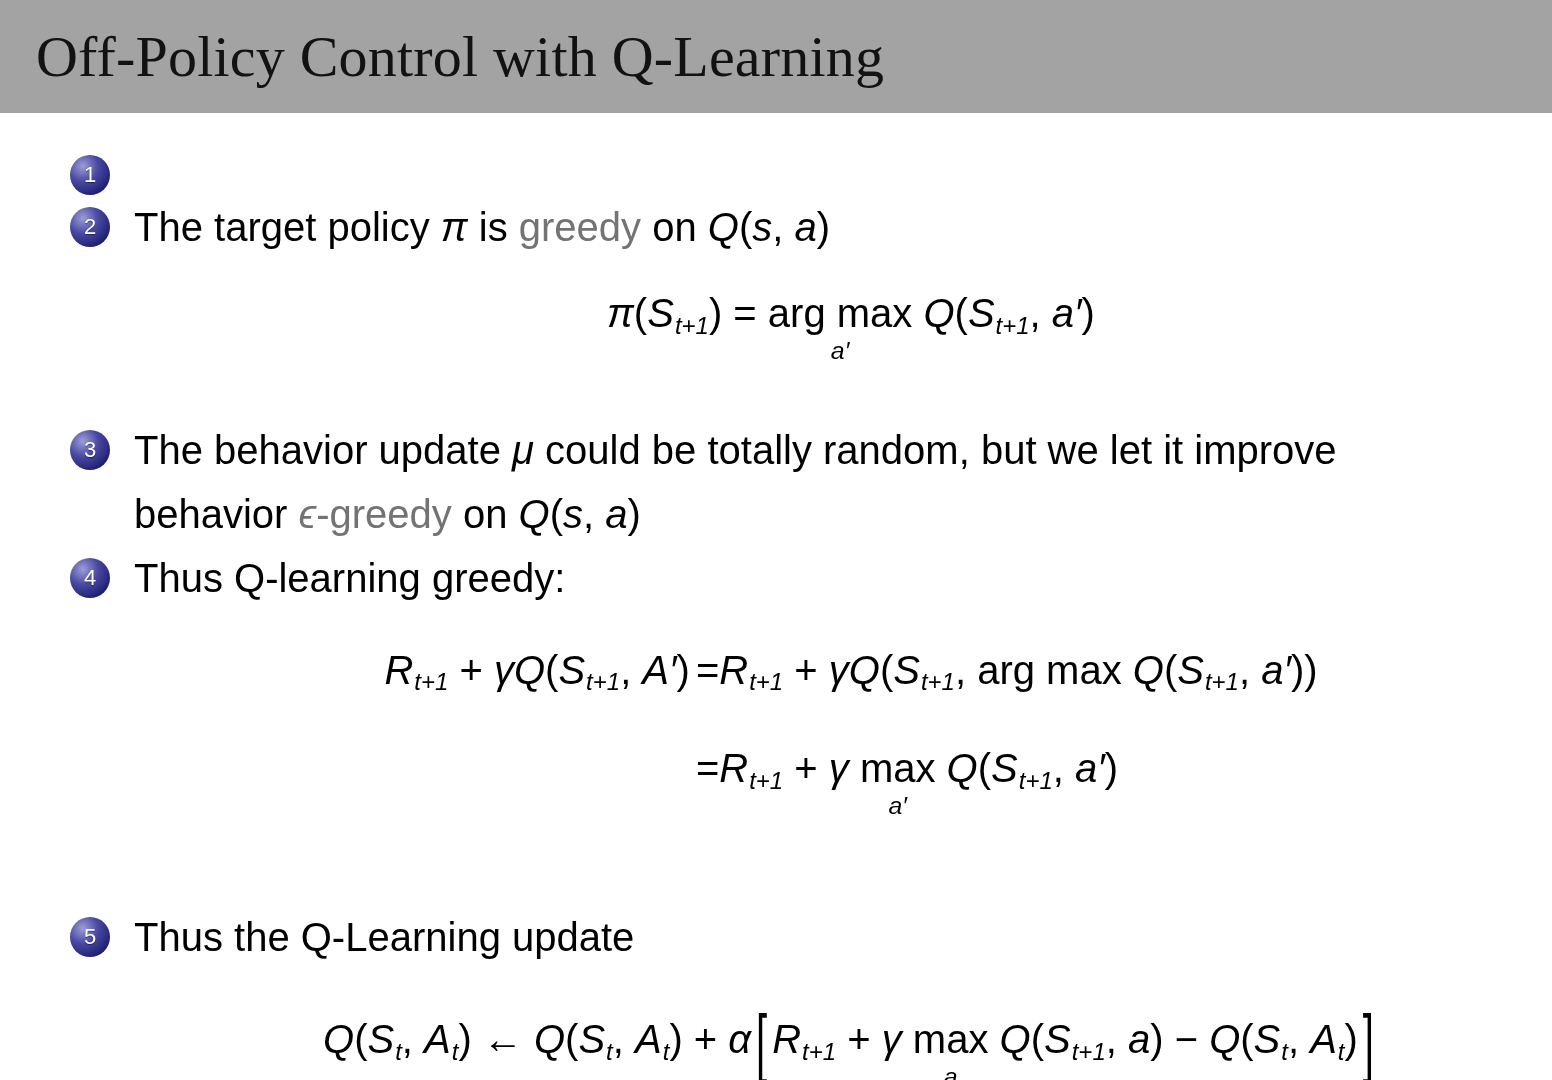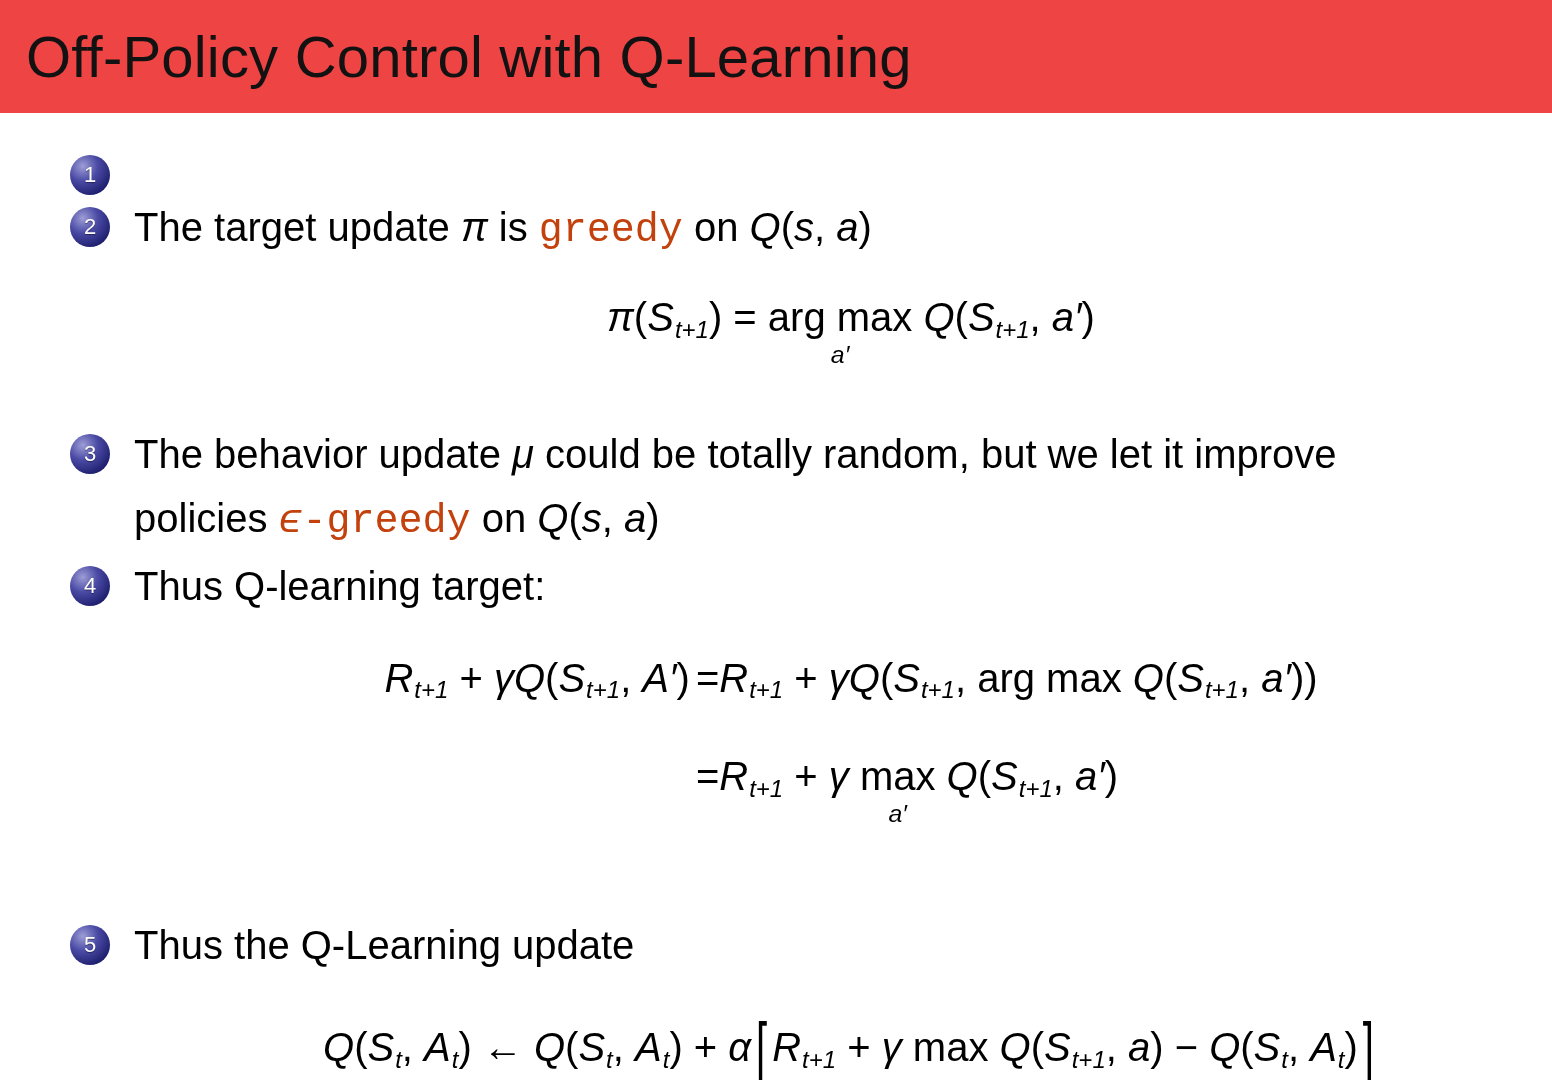--- a/index.html
+++ b/index.html
@@ -5,39 +5,39 @@
   html,body{margin:0;padding:0;}
   body{
     width:1552px;height:1080px;overflow:hidden;
     background:#ffffff;color:#000;
     font-family:"Liberation Sans","DejaVu Sans",sans-serif;
   }
   .slide{position:relative;width:1552px;height:1080px;background:#ffffff;}
 
   
   .titlebar{
-    height:113px;background:#ef4444;
-    display:flex;align-items:center;padding-left:26px;box-sizing:border-box;
+    height:113px;background:#a3a3a3;
+    display:flex;align-items:center;padding-left:36px;box-sizing:border-box;font-family:Liberation Serif, serif;
   }
   .title{font-size:58px;color:#121212;letter-spacing:.2px;}
 
   
   .content{padding:30px 30px 0 70px;box-sizing:border-box;}
 
   .item{display:flex;gap:24px;align-items:flex-start;}
   .bullet{
     width:40px;height:40px;border-radius:50%;flex:none;margin-top:12px;
     background:radial-gradient(circle at 32% 28%,#9d9dd6 0%,#4a4aa5 38%,#1e1e6e 78%,#10104a 100%);
     color:#fff;font-size:22px;display:flex;align-items:center;justify-content:center;
     text-shadow:0 1px 1px rgba(0,0,0,.45);
   }
   .lines{font-size:40px;line-height:64px;}
   .line{white-space:nowrap;}
 
-  .red{color:#c2410c;font-family:Liberation Mono, monospace;}
+  .red{color:#737373;}
   .it{font-style:italic;}
 
   
   .mathblock{
     display:flex;justify-content:center;padding-left:110px;
     font-size:40px;line-height:56px;
   }
   .math{white-space:nowrap;}
   .msub{font-size:60%;font-style:italic;vertical-align:-0.28em;margin-left:1px;}
   .munder{display:inline-block;position:relative;}
@@ -70,40 +70,40 @@
 
   <div class="content">
 
     <div class="item">
       <span class="bullet">1</span>
     </div>
 
     <div class="item">
       <span class="bullet">2</span>
       <div class="lines">
-        <div class="line"><span>The target update </span><span class="it">π</span><span> is </span><span class="red">greedy</span><span> on </span><span class="it">Q</span><span>(</span><span class="it">s</span><span>, </span><span class="it">a</span><span>)</span></div>
+        <div class="line"><span>The target policy </span><span class="it">π</span><span> is </span><span class="red">greedy</span><span> on </span><span class="it">Q</span><span>(</span><span class="it">s</span><span>, </span><span class="it">a</span><span>)</span></div>
       </div>
     </div>
 
     <div class="mathblock block-pi">
       <span class="math"><span class="it">π</span><span>(</span><span class="it">S</span><span class="msub">t+1</span><span>) = </span><span class="munder"><span>arg max</span><span class="mbelow">a′</span></span><span> </span><span class="it">Q</span><span>(</span><span class="it">S</span><span class="msub">t+1</span><span>, </span><span class="it">a′</span><span>)</span></span>
     </div>
 
     <div class="item">
       <span class="bullet">3</span>
       <div class="lines">
         <div class="line"><span>The behavior update </span><span class="it">μ</span><span> could be totally random, but we let it improve</span></div>
-        <div class="line"><span>policies </span><span class="it red">ϵ</span><span class="red">-greedy</span><span> on </span><span class="it">Q</span><span>(</span><span class="it">s</span><span>, </span><span class="it">a</span><span>)</span></div>
+        <div class="line"><span>behavior </span><span class="it red">ϵ</span><span class="red">-greedy</span><span> on </span><span class="it">Q</span><span>(</span><span class="it">s</span><span>, </span><span class="it">a</span><span>)</span></div>
       </div>
     </div>
 
     <div class="item">
       <span class="bullet">4</span>
       <div class="lines">
-        <div class="line"><span>Thus Q-learning target:</span></div>
+        <div class="line"><span>Thus Q-learning greedy:</span></div>
       </div>
     </div>
 
     <div class="mathblock block-target">
       <div class="eqalign">
         <span class="eq-lhs"><span class="it">R</span><span class="msub">t+1</span><span> + </span><span class="it">γ</span><span class="it">Q</span><span>(</span><span class="it">S</span><span class="msub">t+1</span><span>, </span><span class="it">A′</span><span>) </span></span>
         <span class="eq-rhs"><span>=</span><span class="it">R</span><span class="msub">t+1</span><span> + </span><span class="it">γ</span><span class="it">Q</span><span>(</span><span class="it">S</span><span class="msub">t+1</span><span>, </span><span>arg max </span><span class="it">Q</span><span>(</span><span class="it">S</span><span class="msub">t+1</span><span>, </span><span class="it">a′</span><span>))</span></span>
         <span class="eq-lhs"></span>
         <span class="eq-rhs"><span>=</span><span class="it">R</span><span class="msub">t+1</span><span> + </span><span class="it">γ </span><span class="munder"><span>max</span><span class="mbelow">a′</span></span><span> </span><span class="it">Q</span><span>(</span><span class="it">S</span><span class="msub">t+1</span><span>, </span><span class="it">a′</span><span>)</span></span>
       </div>

